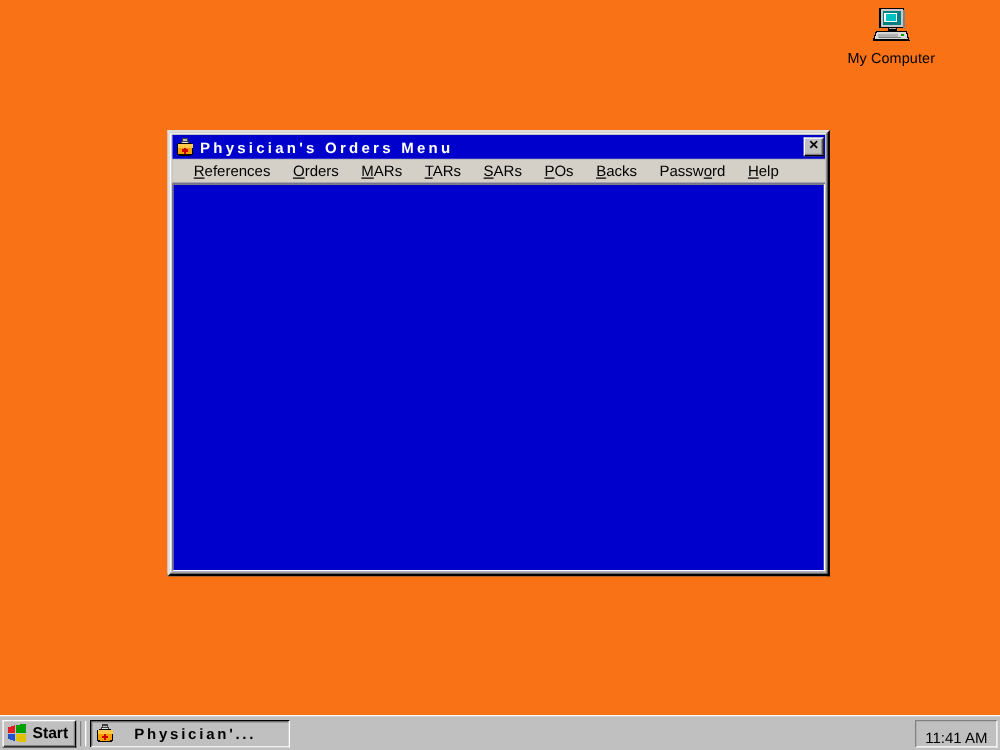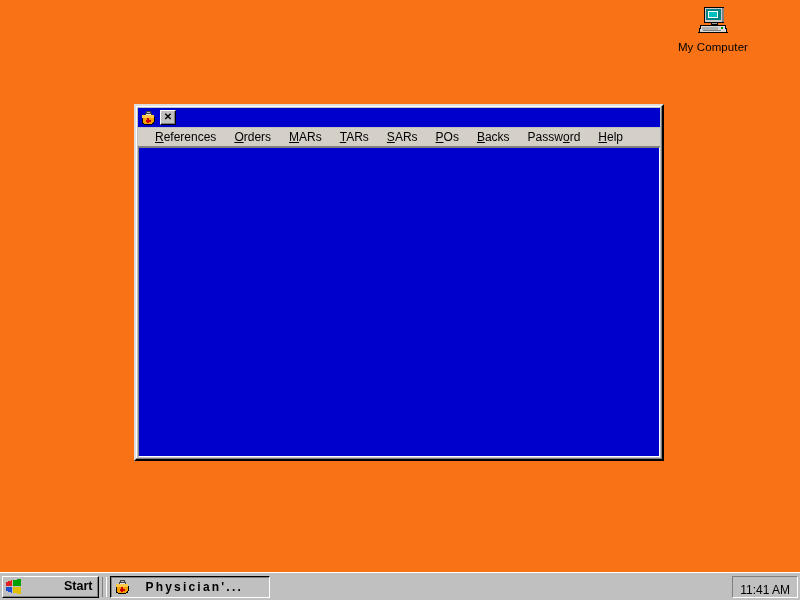--- a/index.html
+++ b/index.html
@@ -169,21 +169,20 @@
     padding: 0 6px 0 3px;
     background: #c0c0c0;
     border-top: 1px solid #ffffff;
     border-left: 1px solid #ffffff;
     border-right: 1px solid #000000;
     border-bottom: 1px solid #000000;
     box-shadow: inset -1px -1px 0 #808080;
     box-sizing: border-box;
     cursor: default;
     flex: 0 0 auto;
-    gap: 38px;
   }
   #start-logo { width: 16px; height: 15px; margin-right: 4px; flex: 0 0 16px; }
   #start-label {
     font-family: "Liberation Sans", sans-serif;
     font-size: 12.5px;
     font-weight: bold;
     color: #000;
     line-height: 1;
   }
   .taskbar-divider {
@@ -278,20 +277,21 @@
       <span id="title-bar-icon">
         <svg width="16" height="16" viewBox="0 0 16 16" shape-rendering="crispEdges">
           <rect x="6" y="1" width="4" height="2" fill="#c0c0c0" stroke="#404040" stroke-width="1"></rect>
           <rect x="5" y="3" width="6" height="2" fill="#e0e0e0" stroke="#404040" stroke-width="1"></rect>
           <rect x="2" y="5" width="12" height="9" rx="2" fill="#f4a000" stroke="#000000" stroke-width="1"></rect>
           <rect x="2" y="5" width="12" height="3" fill="#ffc84a"></rect>
           <rect x="7" y="8" width="2" height="5" fill="#d00000"></rect>
           <rect x="5.5" y="9.5" width="5" height="2" fill="#d00000"></rect>
         </svg>
       </span>
+      <span id="title-bar-text">Physician's Orders Menu</span>
       <span id="close-button">✕</span>
     </div>
 
     <div id="menu-bar">
       <span class="menu-item"><u>R</u>eferences</span>
       <span class="menu-item"><u>O</u>rders</span>
       <span class="menu-item"><u>M</u>ARs</span>
       <span class="menu-item"><u>T</u>ARs</span>
       <span class="menu-item"><u>S</u>ARs</span>
       <span class="menu-item"><u>P</u>Os</span>

